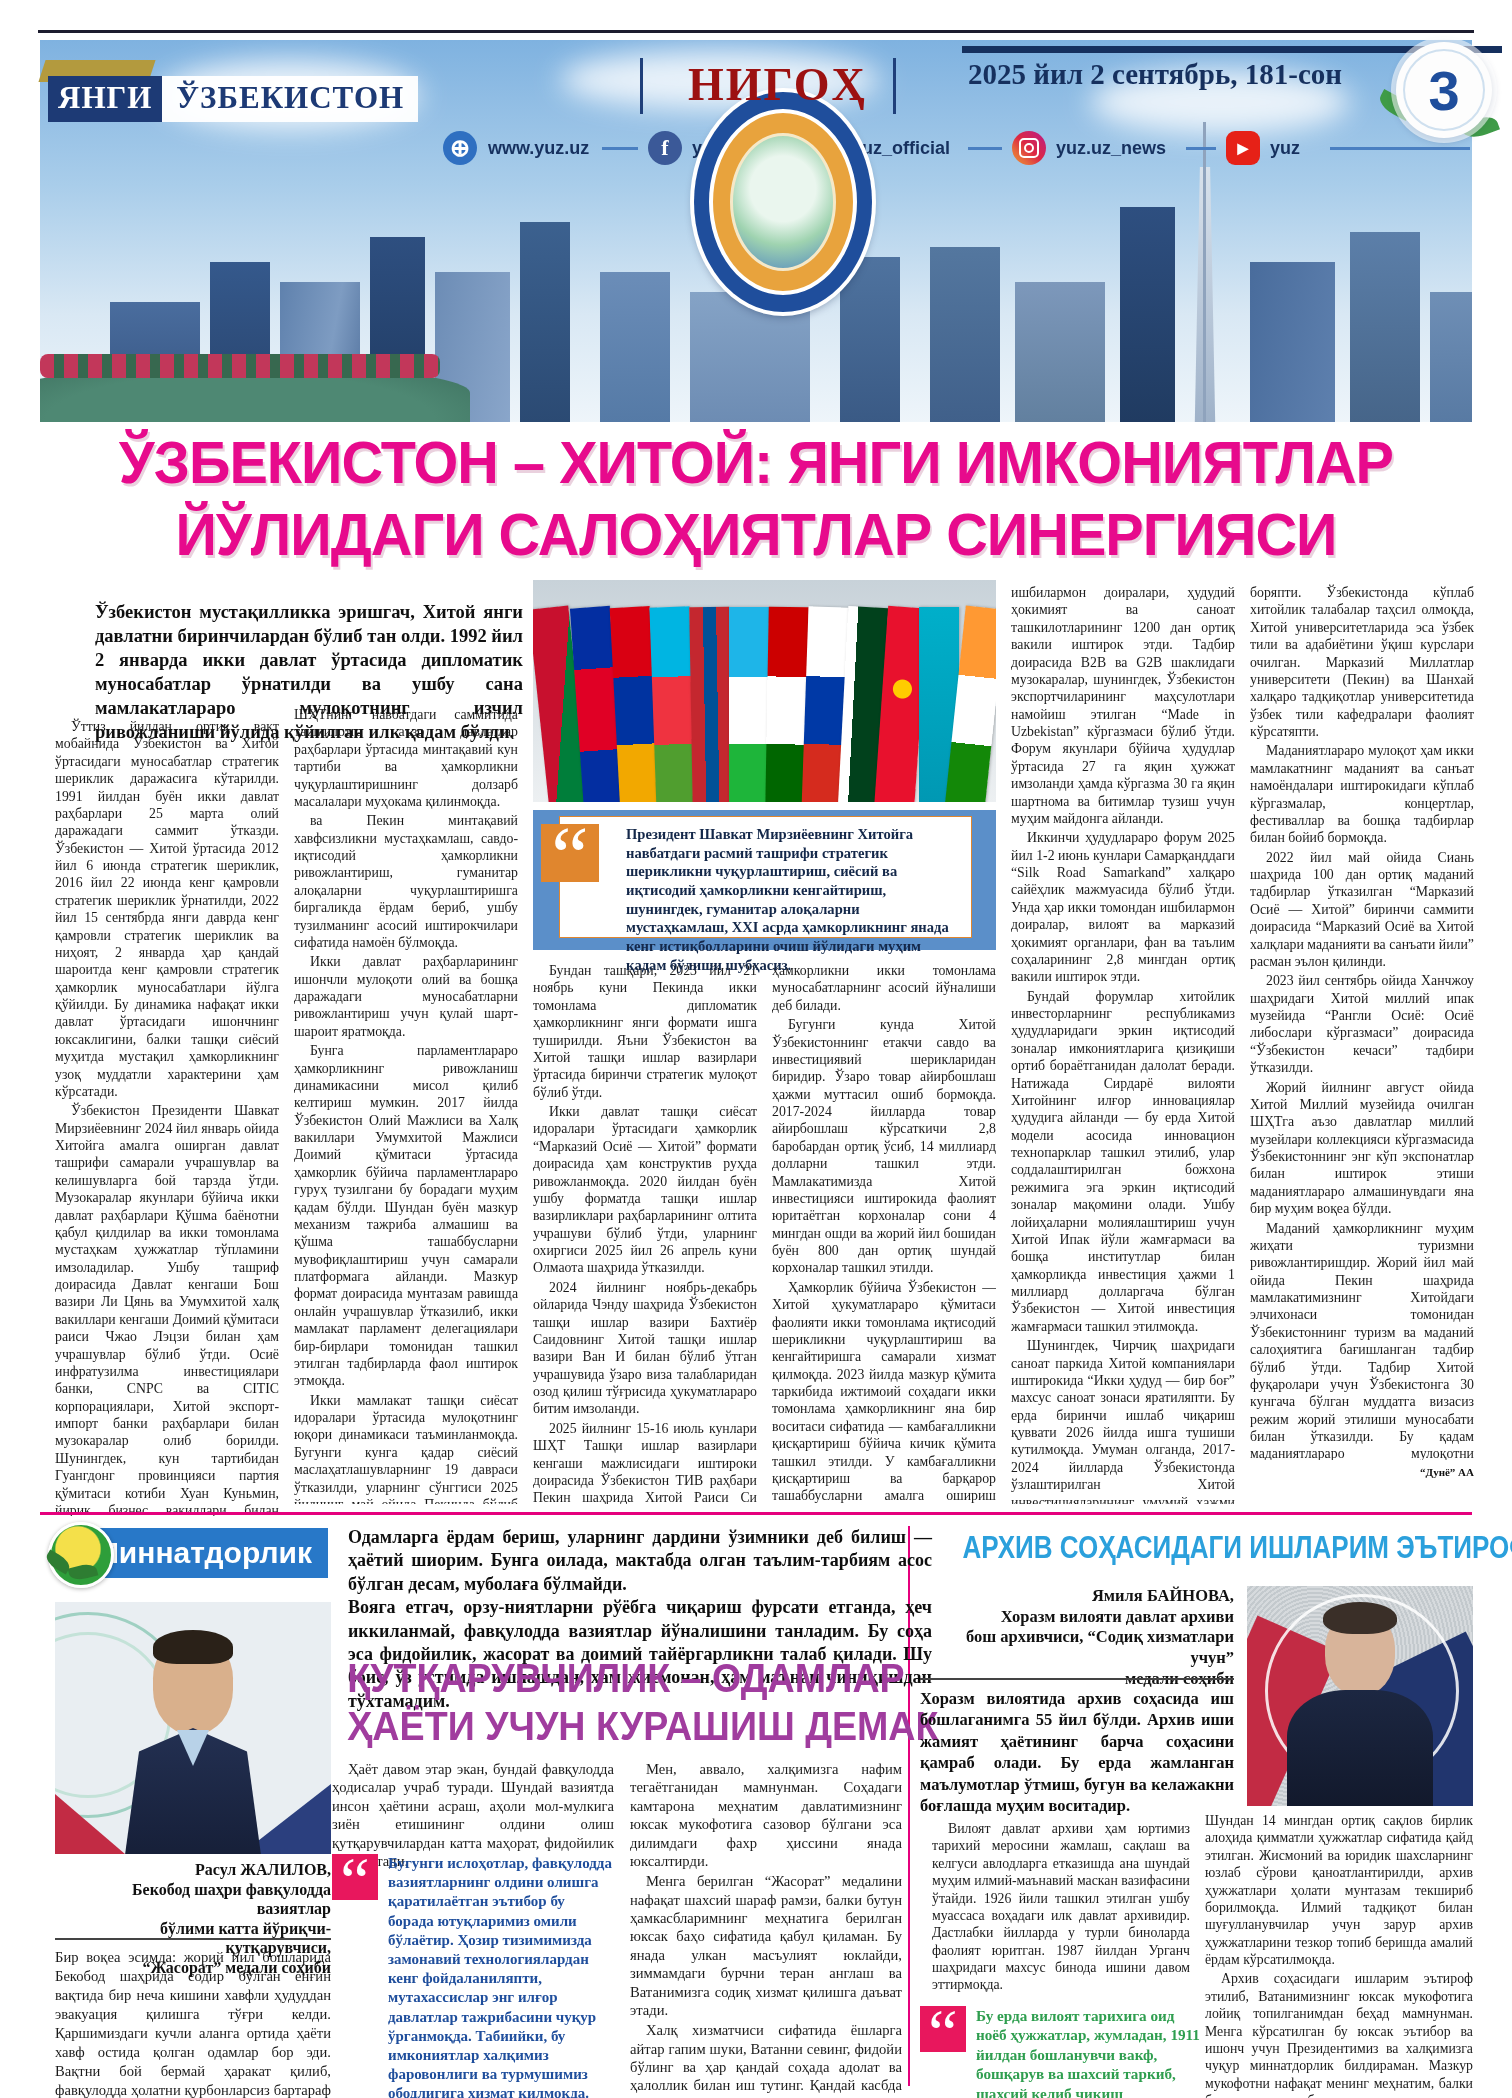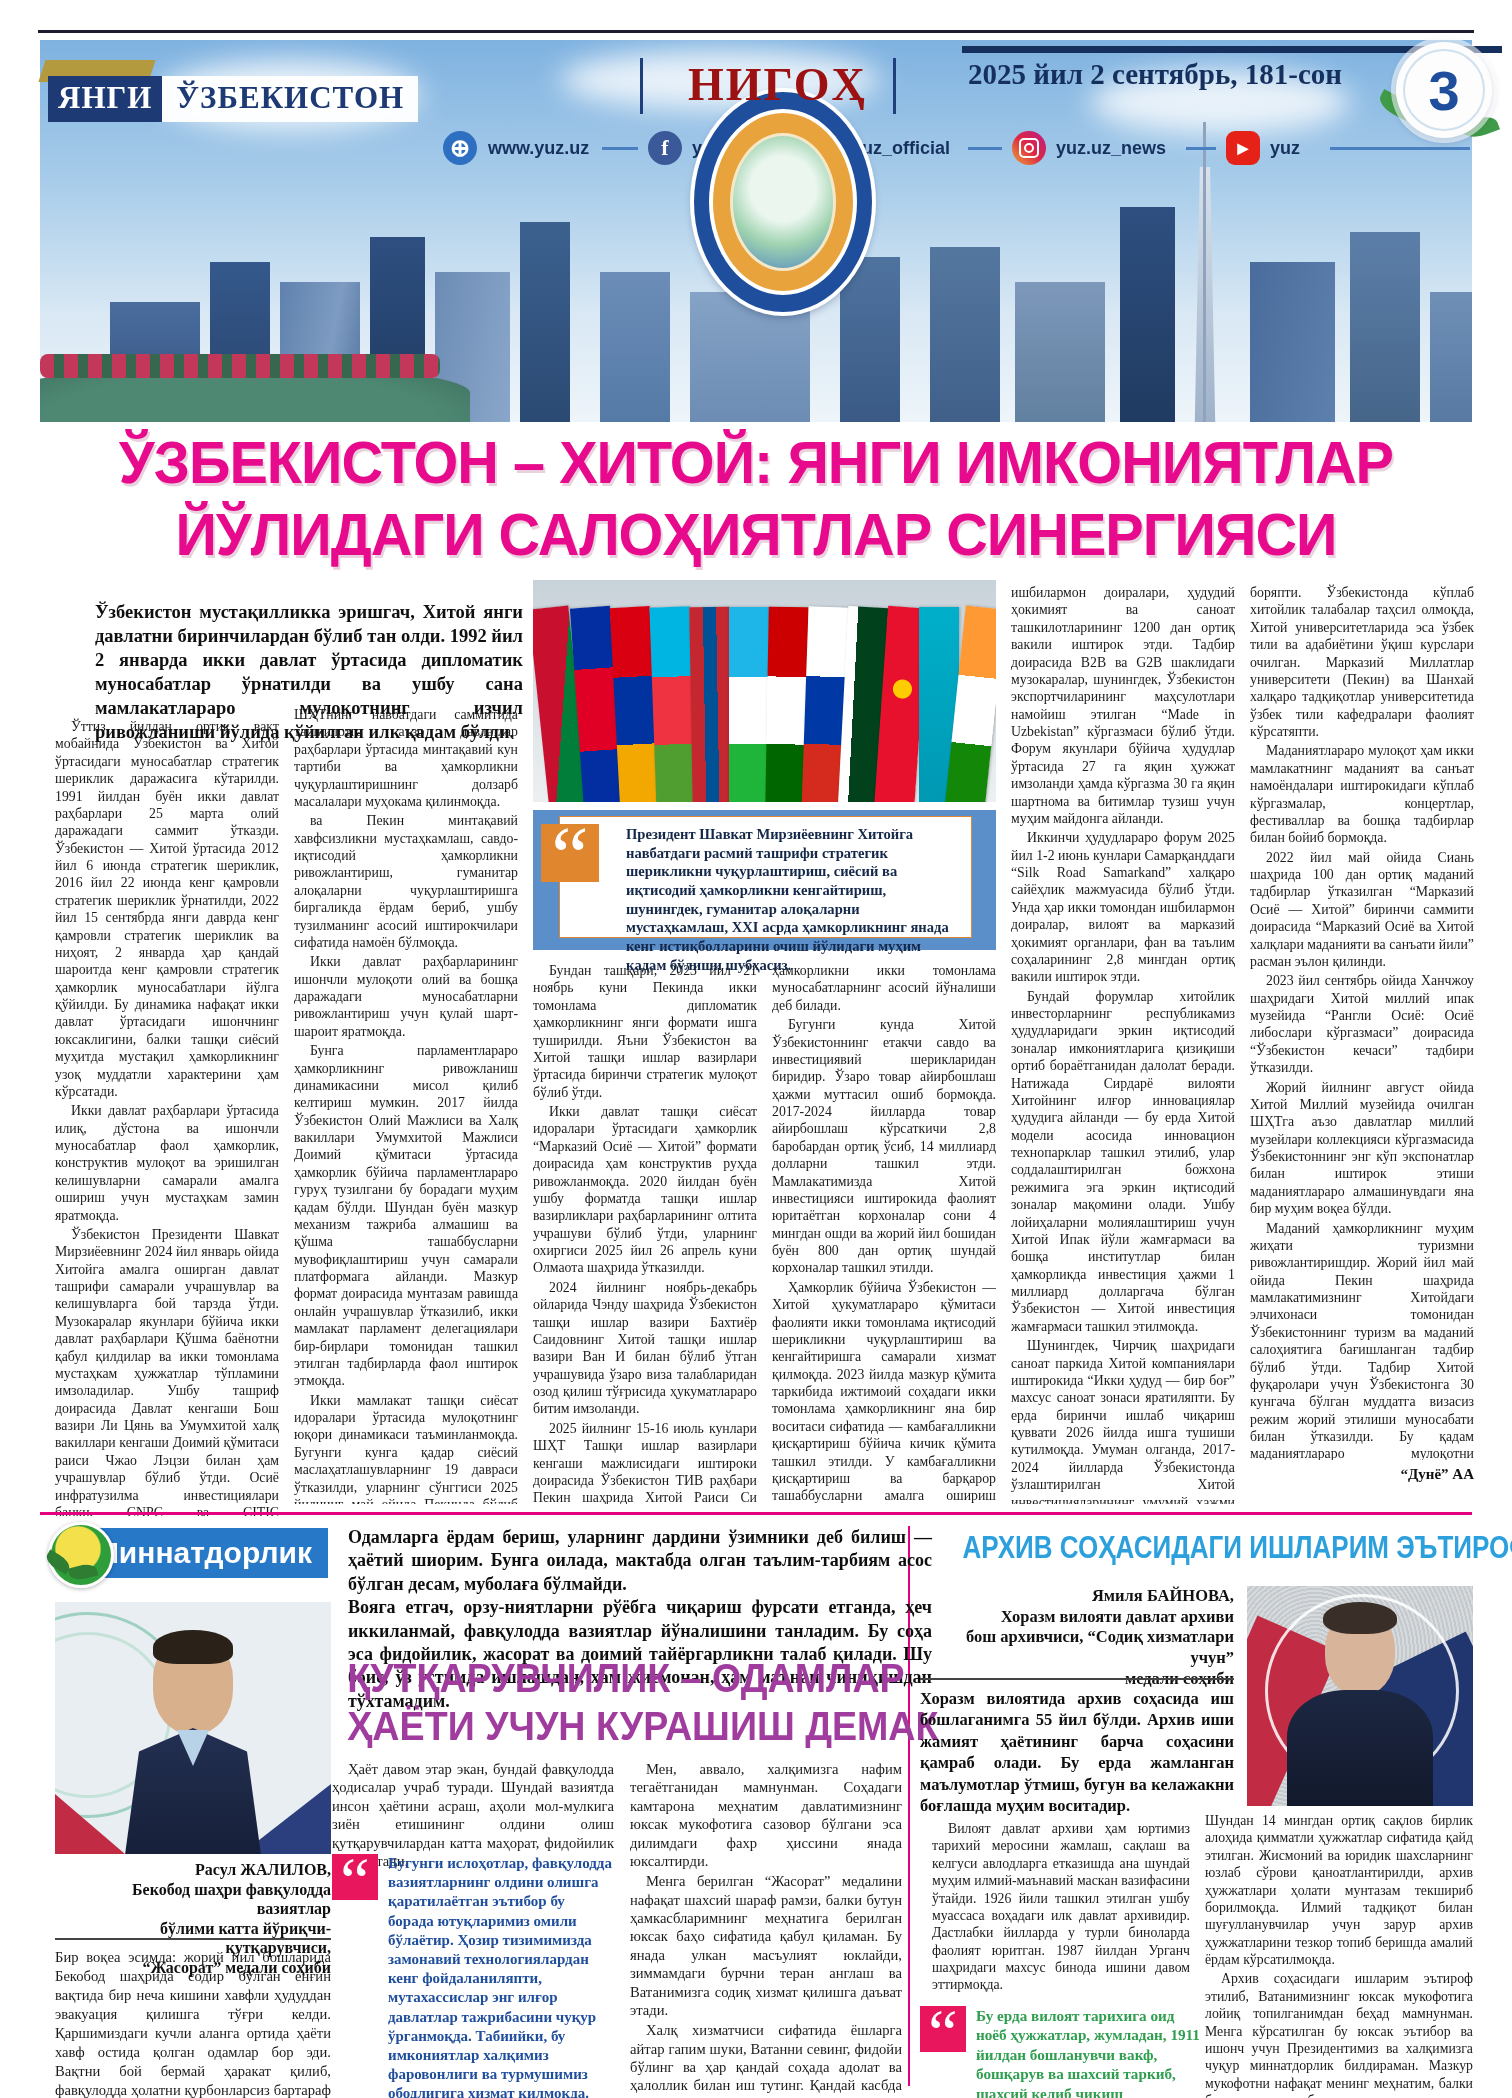--- a/index.html
+++ b/index.html
@@ -46,21 +46,21 @@
   .body-col.cont p:first-child{text-indent:0;}
   .flags-photo{left:533px;top:580px;width:463px;height:222px;overflow:hidden;background:linear-gradient(#c8d2d9,#edf0f2);}
   .flag{position:absolute;bottom:-10px;height:205px;width:40px;box-shadow:1px 0 3px rgba(0,0,0,.25);}
   .quote-box{left:533px;top:810px;width:463px;height:140px;background:#5b8fc9;}
   .quote-inner{position:absolute;left:26px;right:24px;top:6px;bottom:12px;background:#fff;border:1px solid #e0862e;
      padding:8px 10px 6px 66px;box-sizing:border-box;}
   .quote-orange{position:absolute;left:8px;top:14px;width:58px;height:58px;background:#e0862e;color:#fff;
      overflow:hidden;text-align:center;}
   .qglyph{font-size:84px;line-height:.88;font-family:"Liberation Serif",serif;display:block;margin-top:-4px;}
   .quote-main-text{font-weight:bold;font-size:14.6px;line-height:1.28;color:#14284a;text-align:left;}
-  .signature{left:1250px;top:1466px;width:224px;text-align:right;font-weight:bold;font-size:15px;color:#111;background:#fff;}
+  .signature{left:1250px;top:1466px;width:224px;text-align:right;font-weight:bold;font-size:11px;color:#111;background:#fff;}
   .pinkhr{background:#e5007d;height:3px;}
   .pinkvr{background:#e5007d;width:2px;}
   
   .grat-label{left:66px;top:1528px;width:262px;height:50px;background:#2878c8;display:flex;align-items:center;
      justify-content:flex-end;padding-right:16px;box-sizing:border-box;color:#fff;
      font-family:"Liberation Sans",sans-serif;font-weight:bold;font-size:30px;}
   .grat-logo{left:48px;top:1522px;width:60px;height:60px;border-radius:50%;background:radial-gradient(circle at 45% 40%,#f4e04a 0 45%,#2e9e3a 48% 100%);
      border:3px solid #fff;box-shadow:0 1px 4px rgba(0,0,0,.3);z-index:2;}
   .grat-leaf{position:absolute;background:#2e7d32;border-radius:0 60% 0 60%;}
   .grat-intro{left:348px;top:1526px;width:584px;font-weight:bold;font-size:18px;line-height:1.3;text-align:justify;color:#0e0e0e;}
@@ -170,21 +170,20 @@
     </div>
   </div>
 
   <div class="abs mainhead" style="top:428px;">ЎЗБЕКИСТОН – ХИТОЙ: ЯНГИ ИМКОНИЯТЛАР</div>
   <div class="abs mainhead" style="top:500px;">ЙЎЛИДАГИ САЛОҲИЯТЛАР СИНЕРГИЯСИ</div>
 
   <div class="abs lead">Ўзбекистон мустақилликка эришгач, Хитой янги давлатни биринчилардан бўлиб тан олди. 1992 йил 2 январда икки давлат ўртасида дипломатик муносабатлар ўрнатилди ва ушбу сана мамлакатлараро мулоқотнинг изчил ривожланиши йўлида қўйилган илк қадам бўлди.</div>
 
   <div class="abs body-col" style="left:55px;top:706px;width:224px;height:798px;margin-top:12px;">
       <p>Ўттиз йилдан ортиқ вақт мобайнида Ўзбекистон ва Хитой ўртасидаги муносабатлар стратегик шериклик даражасига кўтарилди. 1991 йилдан буён икки давлат раҳбарлари 25 марта олий даражадаги саммит ўтказди. Ўзбекистон — Хитой ўртасида 2012 йил 6 июнда стратегик шериклик, 2016 йил 22 июнда кенг қамровли стратегик шериклик ўрнатилди, 2022 йил 15 сентябрда янги даврда кенг қамровли стратегик шериклик ва ниҳоят, 2 январда ҳар қандай шароитда кенг қамровли стратегик ҳамкорлик муносабатлари йўлга қўйилди. Бу динамика нафақат икки давлат ўртасидаги ишончнинг юксаклигини, балки ташқи сиёсий муҳитда мустақил ҳамкорликнинг узоқ муддатли характерини ҳам кўрсатади.</p>
-      <p>Икки давлат раҳбарлари ўртасида илиқ, дўстона ва ишончли муносабатлар фаол ҳамкорлик, конструктив мулоқот ва эришилган келишувларни самарали амалга ошириш учун мустаҳкам замин яратмоқда.</p>
       <p>Ўзбекистон Президенти Шавкат Мирзиёевнинг 2024 йил январь ойида Хитойга амалга оширган давлат ташрифи самарали учрашувлар ва келишувларга бой тарзда ўтди. Музокаралар якунлари бўйича икки давлат раҳбарлари Қўшма баёнотни қабул қилдилар ва икки томонлама мустаҳкам ҳужжатлар тўпламини имзоладилар. Ушбу ташриф доирасида Давлат кенгаши Бош вазири Ли Цянь ва Умумхитой халқ вакиллари кенгаши Доимий қўмитаси раиси Чжао Лэцзи билан ҳам учрашувлар бўлиб ўтди. Осиё инфратузилма инвестициялари банки, CNPC ва CITIC корпорациялари, Хитой экспорт-импорт банки раҳбарлари билан музокаралар олиб борилди. Шунингдек, кун тартибидан Гуангдонг провинцияси партия қўмитаси котиби Хуан Куньмин, йирик бизнес вакиллари билан учрашувлар, шунингдек, “Ипак йўли” жамғармаси, “SANY” ва “CSG” компаниялари раҳбарлари билан учрашувлар ўтказилди, мулоқотлар чоғида Жиззах вилоятида “BYD” русумли гибрид ва электр автомобилларини биргаликда ишлаб чиқаришни йўлга қўйиш масалалари ҳам ўрин олди. Тошкент ва Пекин халқаро майдонда бир-бирини, жумладан, глобал муаммоларни ҳал этиш ташаббусларини изчил қўллаб-қувватлаб, миллий устуворлик ва манфаатларни ҳисобга олган ҳолда барқарор ривожланиш мақсадларига эришиш йўлида фаол ҳамкорлик қилмоқда.</p>
     </div>
   <div class="abs body-col cont" style="left:294px;top:706px;width:224px;height:798px;">
       <p>ШҲТнинг навбатдаги саммитида ташкилотга аъзо давлатлар раҳбарлари ўртасида минтақавий кун тартиби ва ҳамкорликни чуқурлаштиришнинг долзарб масалалари муҳокама қилинмоқда.</p>
       <p>ва Пекин минтақавий хавфсизликни мустаҳкамлаш, савдо-иқтисодий ҳамкорликни ривожлантириш, гуманитар алоқаларни чуқурлаштиришга биргаликда ёрдам бериб, ушбу тузилманинг асосий иштирокчилари сифатида намоён бўлмоқда.</p>
       <p>Икки давлат раҳбарларининг ишончли мулоқоти олий ва бошқа даражадаги муносабатларни ривожлантириш учун қулай шарт-шароит яратмоқда.</p>
       <p>Бунга парламентлараро ҳамкорликнинг ривожланиш динамикасини мисол қилиб келтириш мумкин. 2017 йилда Ўзбекистон Олий Мажлиси ва Халқ вакиллари Умумхитой Мажлиси Доимий қўмитаси ўртасида ҳамкорлик бўйича парламентлараро гуруҳ тузилгани бу борадаги муҳим қадам бўлди. Шундан буён мазкур механизм тажриба алмашиш ва қўшма ташаббусларни мувофиқлаштириш учун самарали платформага айланди. Мазкур формат доирасида мунтазам равишда онлайн учрашувлар ўтказилиб, икки мамлакат парламент делегациялари бир-бирлари томонидан ташкил этилган тадбирларда фаол иштирок этмоқда.</p>
       <p>Икки мамлакат ташқи сиёсат идоралари ўртасида мулоқотнинг юқори динамикаси таъминланмоқда. Бугунги кунга қадар сиёсий маслаҳатлашувларнинг 19 давраси ўтказилди, уларнинг сўнггиси 2025 йилнинг май ойида Пекинда бўлиб ўтди.</p>
     </div>
   <div class="abs body-col" style="left:533px;top:962px;width:224px;height:542px;">

